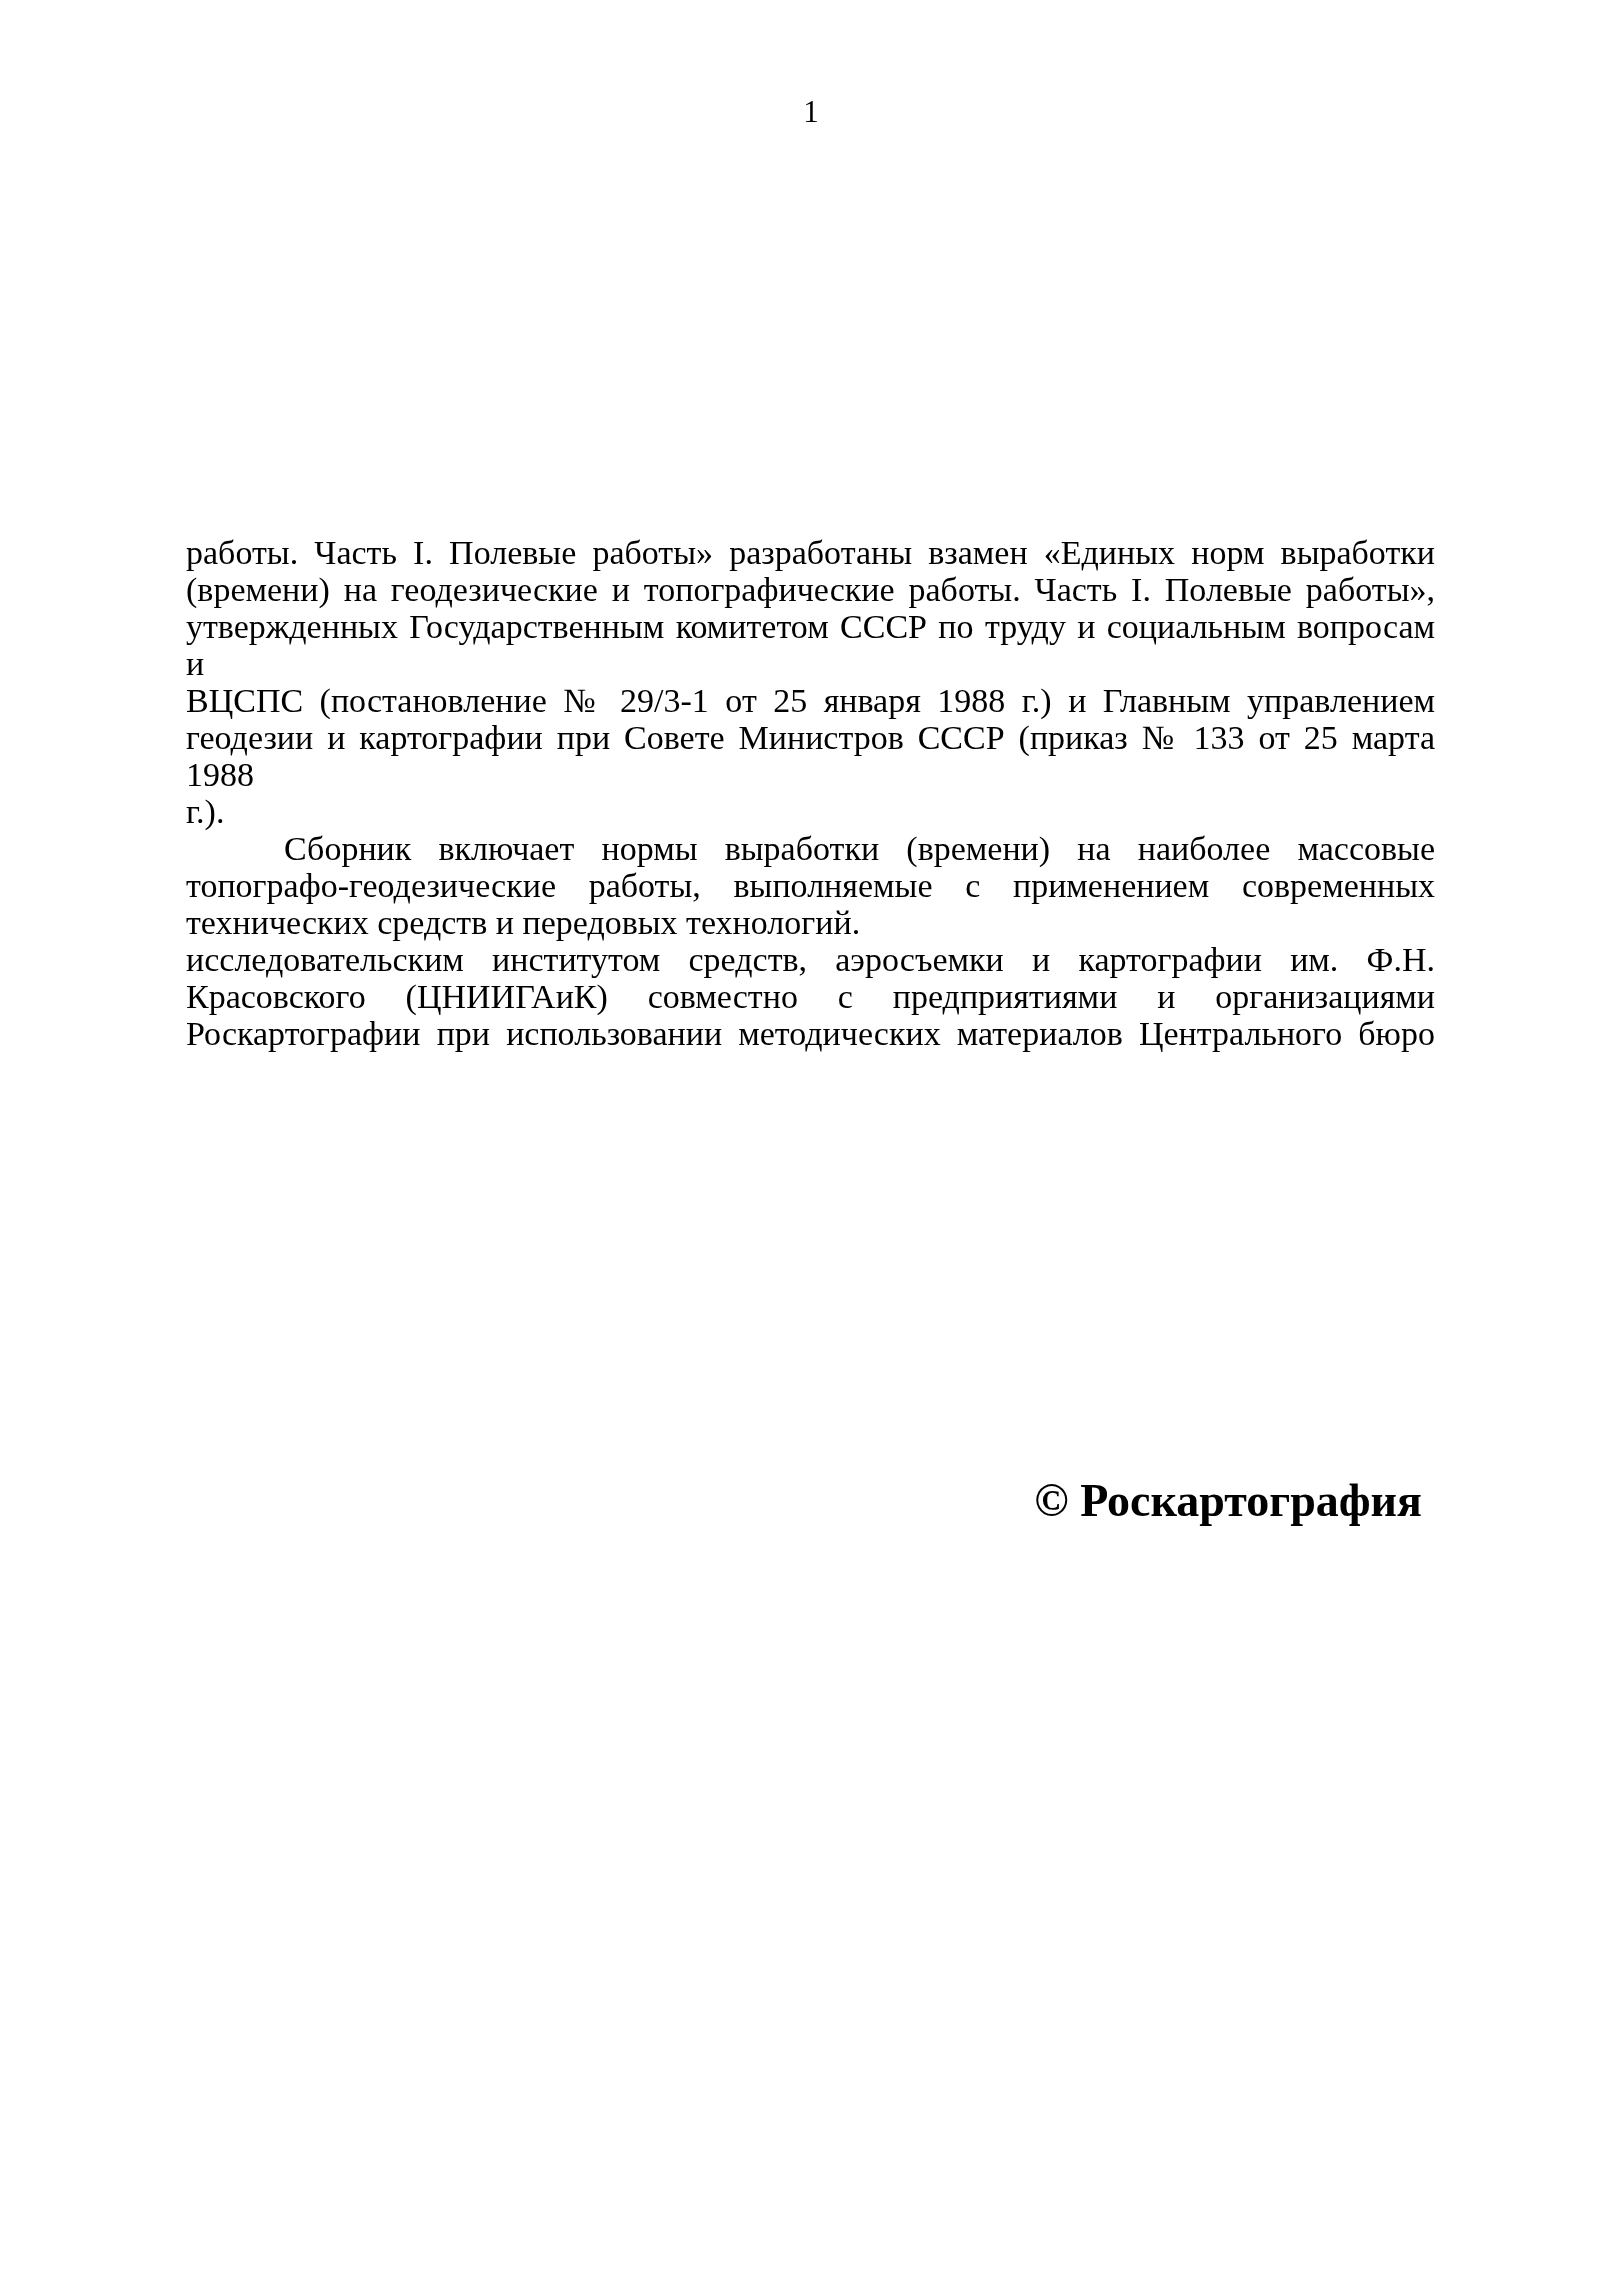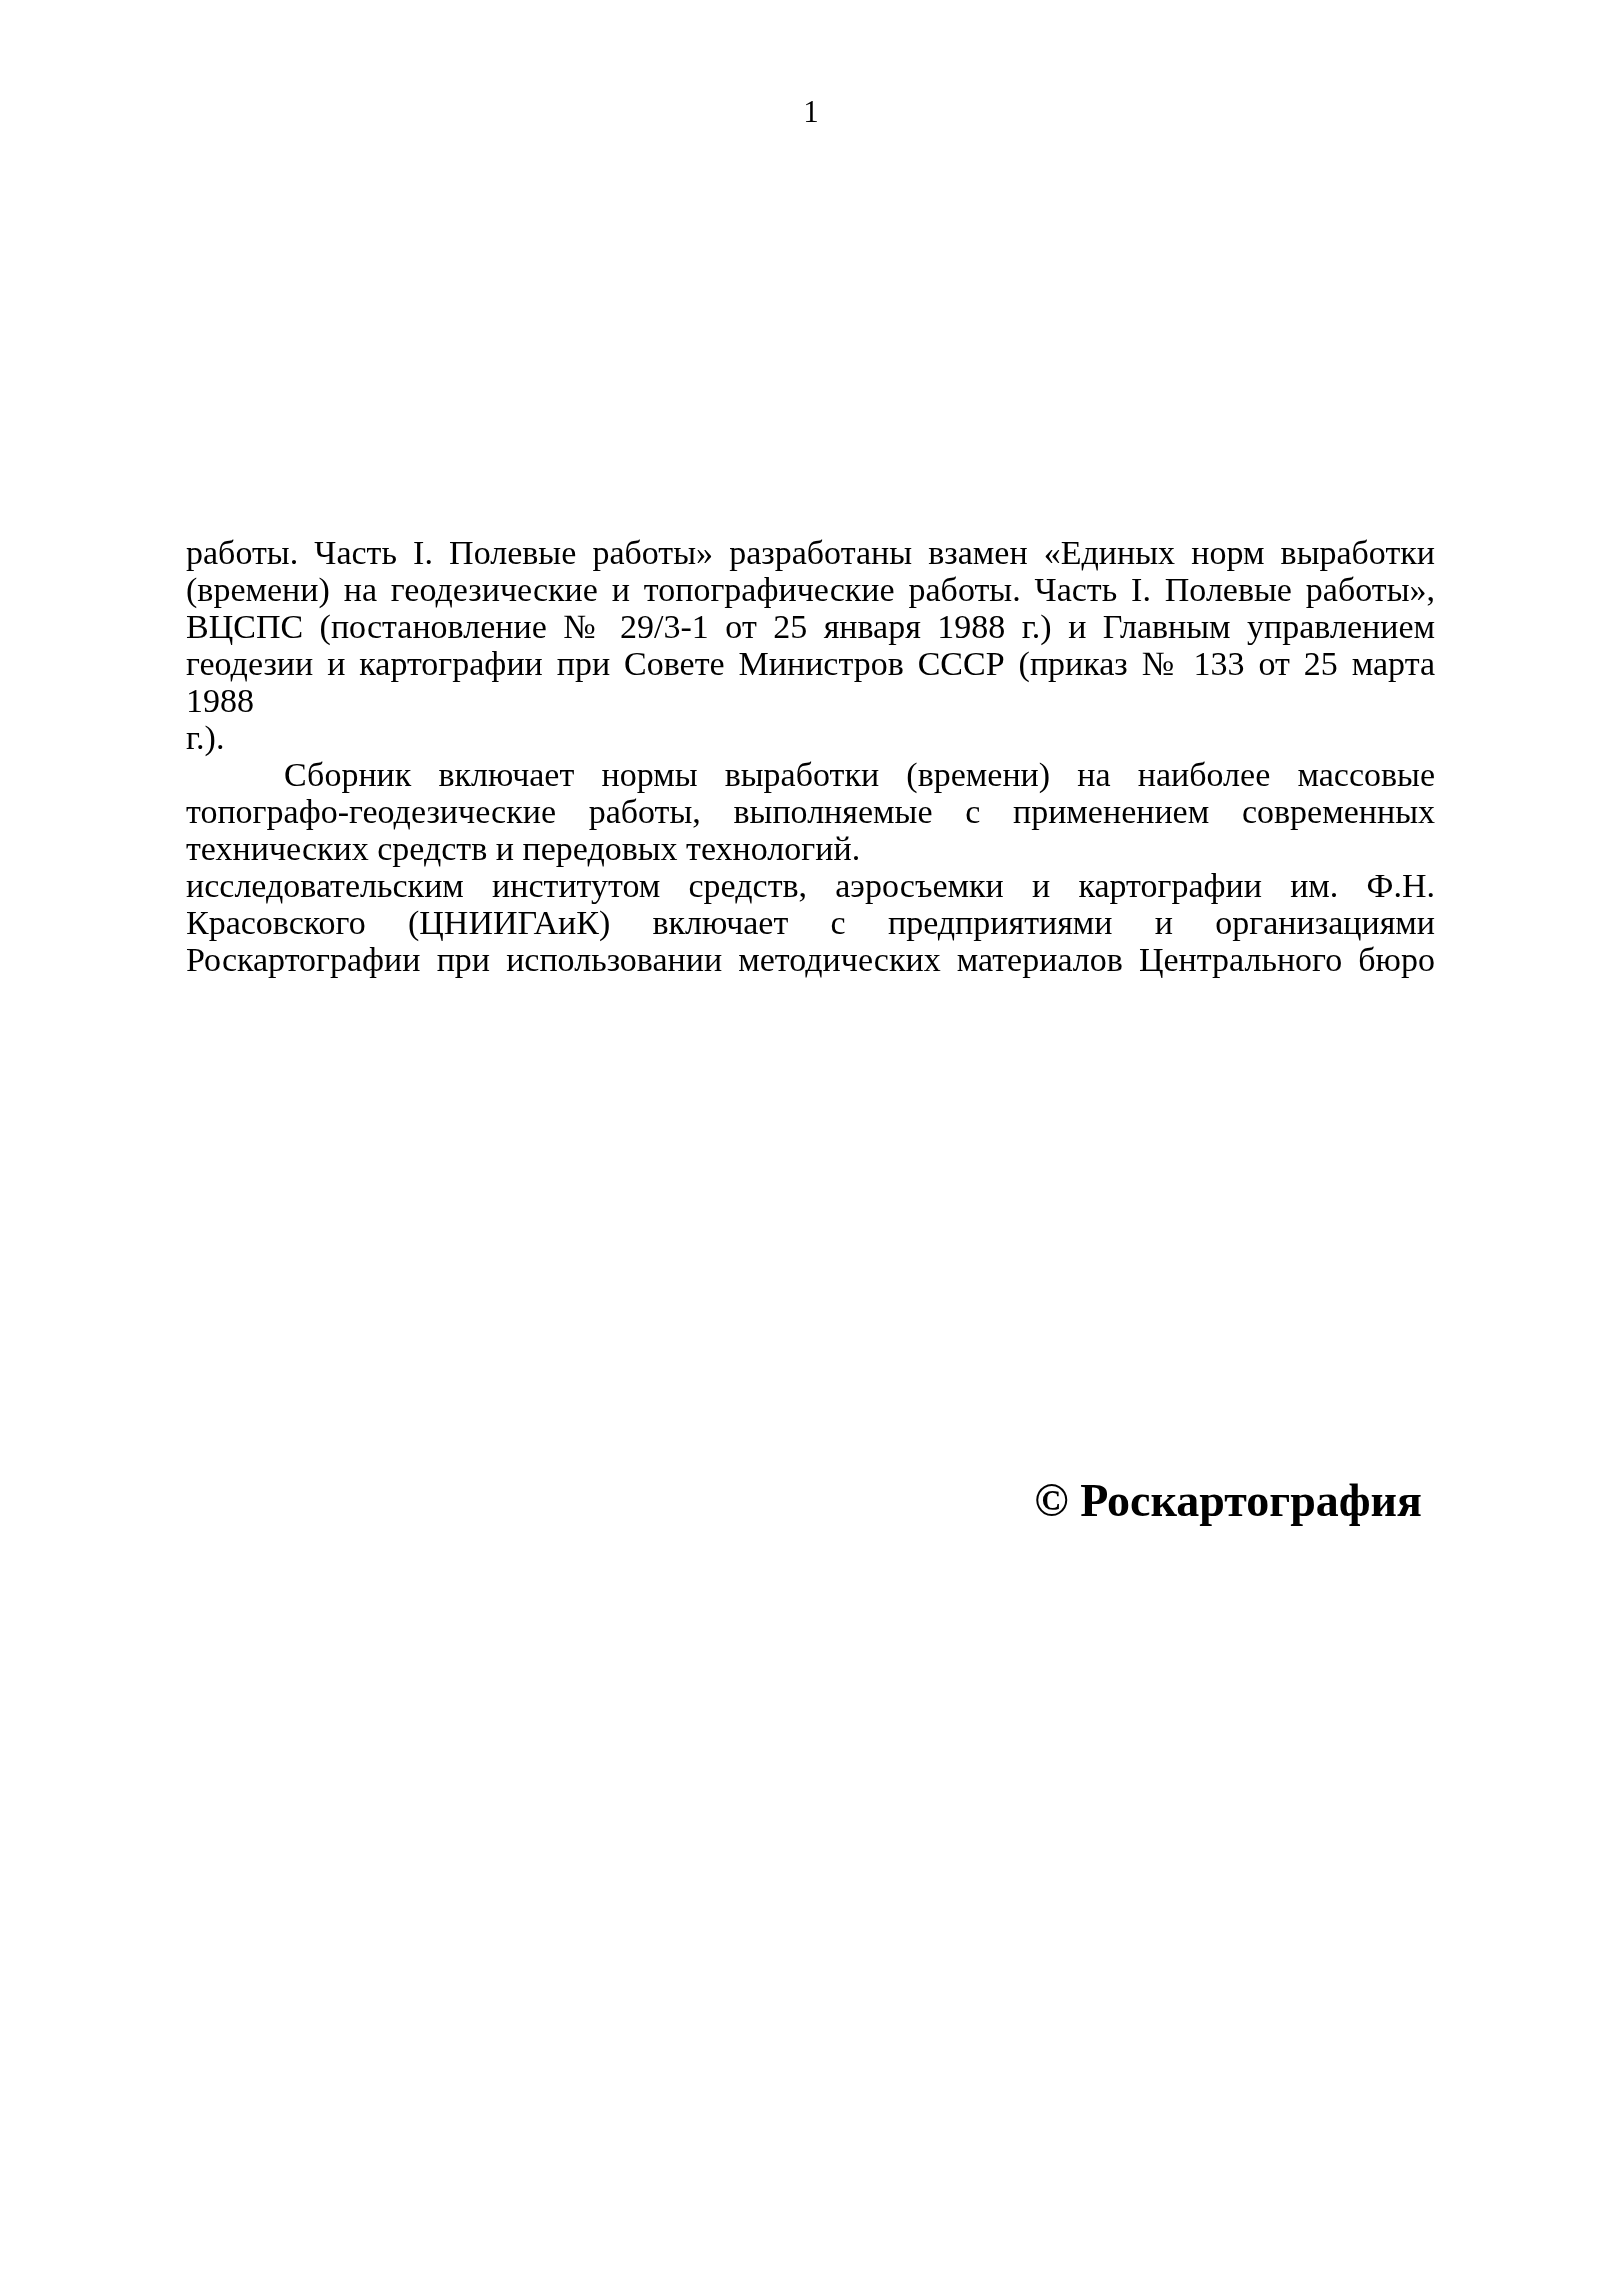--- a/index.html
+++ b/index.html
@@ -64,34 +64,35 @@
 
 <div class="page">
 
   <div class="page-number">1</div>
 
   <div class="body-text">
 
     <div class="para">
       <div class="line">работы. Часть I. Полевые работы» разработаны взамен «Единых норм выработки</div>
       <div class="line">(времени) на геодезические и топографические работы. Часть I. Полевые работы»,</div>
+      <div class="line">утвержденных Государственным комитетом СССР по труду и социальным вопросам и</div>
       <div class="line">ВЦСПС (постановление № 29/3-1 от 25 января 1988 г.) и Главным управлением</div>
       <div class="line">геодезии и картографии при Совете Министров СССР (приказ № 133 от 25 марта 1988</div>
       <div class="line last">г.).</div>
     </div>
 
     <div class="para">
       <div class="line indent">Сборник включает нормы выработки (времени) на наиболее массовые</div>
       <div class="line">топографо-геодезические работы, выполняемые с применением современных</div>
       <div class="line last">технических средств и передовых технологий.</div>
     </div>
 
     <div class="para">
       <div class="line">исследовательским институтом средств, аэросъемки и картографии им. Ф.Н.</div>
-      <div class="line">Красовского (ЦНИИГАиК) включает с предприятиями и организациями</div>
+      <div class="line">Красовского (ЦНИИГАиК) совместно с предприятиями и организациями</div>
       <div class="line">Роскартографии при использовании методических материалов Центрального бюро</div>
     </div>
 
   </div>
 
   <div class="copyright">© Роскартография</div>
 
 </div>
 
 

